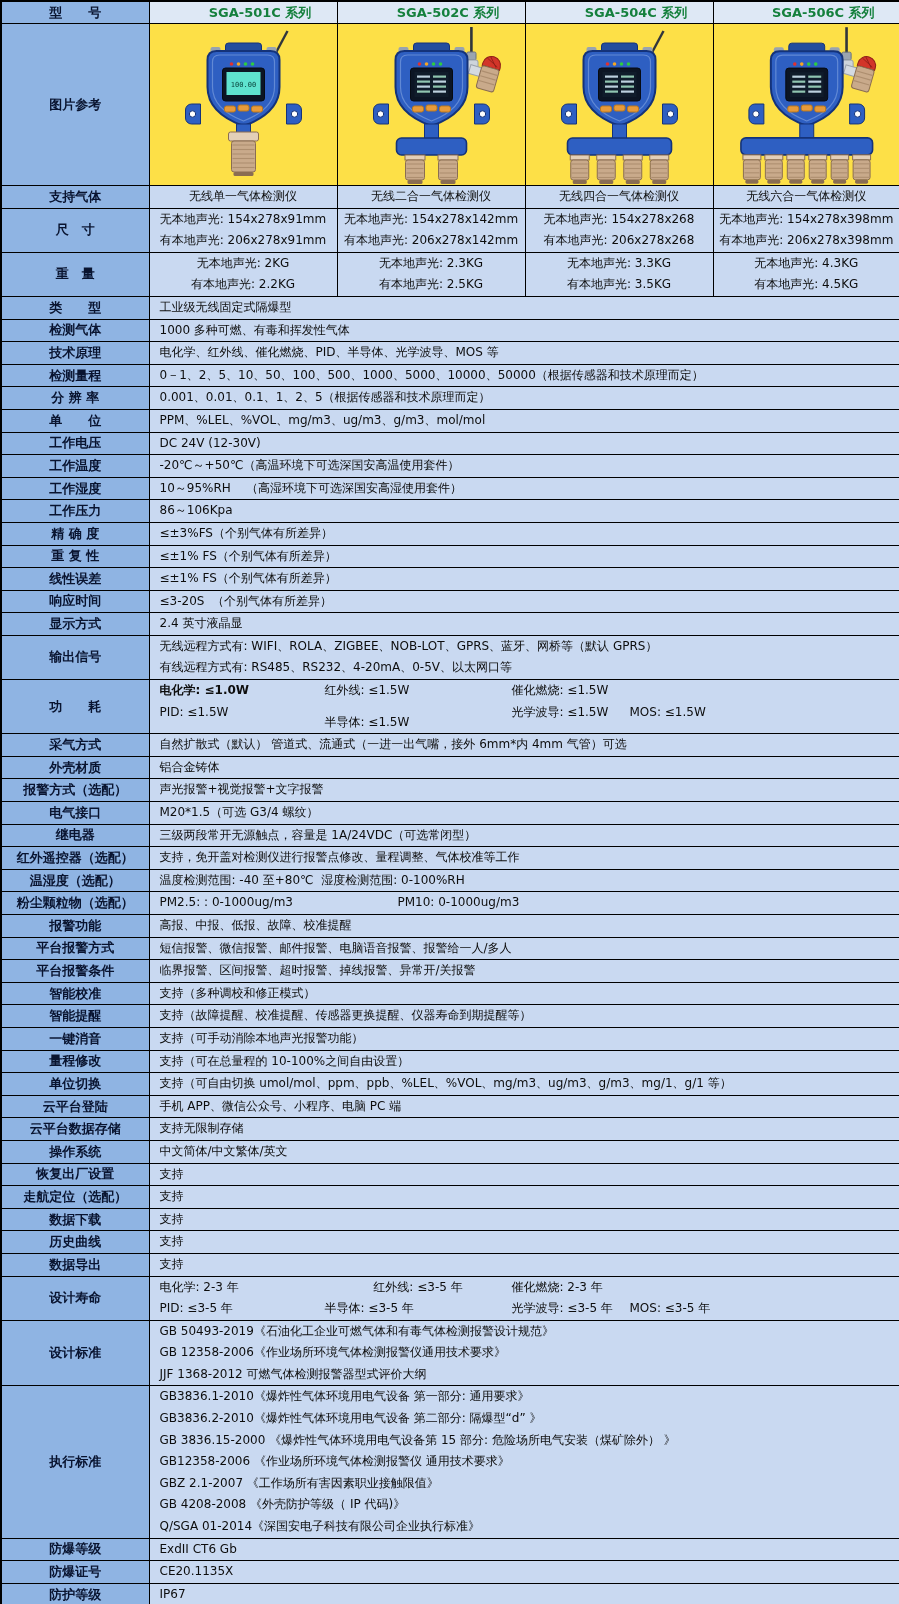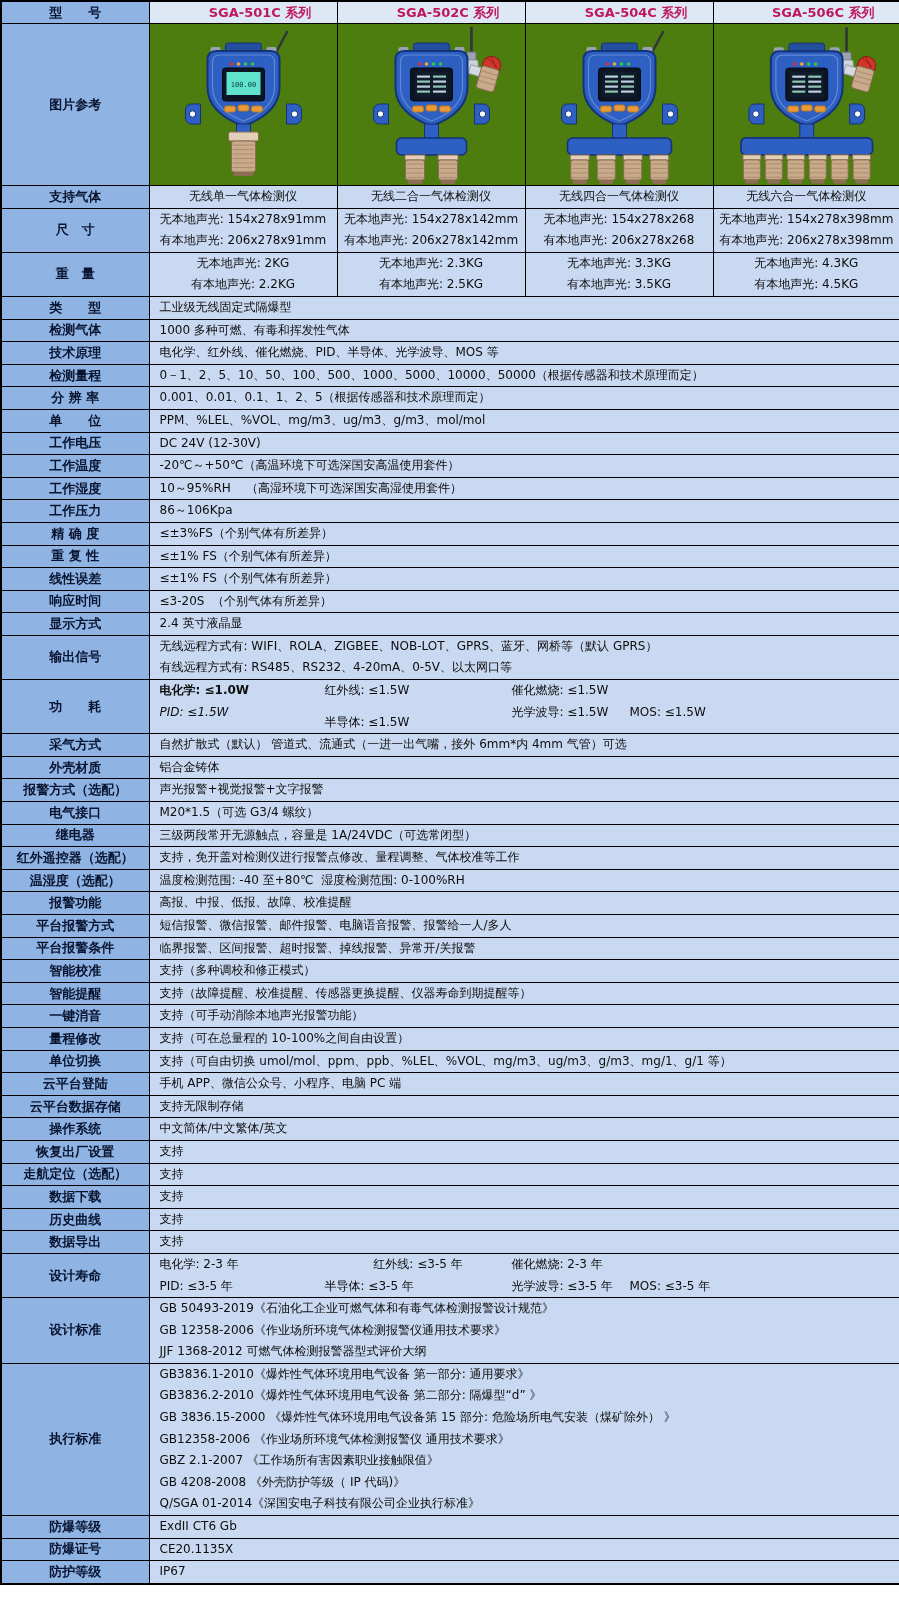--- a/index.html
+++ b/index.html
@@ -6,30 +6,30 @@
     --label-bg:#8FB4E3;
     --content-bg:#C9D9F1;
     --header-bg:#DEE8F5;
     --border:#000000;
   }
   html,body{margin:0;padding:0;background:#fff;}
   body{width:899px;font-family:"DejaVu Sans","Liberation Sans",sans-serif;color:#0d0d0d;}
   table{border-collapse:collapse;table-layout:fixed;width:899px;border:2px solid var(--border);}
   td,th{border:1.5px solid var(--border);padding:0;vertical-align:middle;overflow:hidden;}
   td.label{background:var(--label-bg);text-align:center;font-weight:bold;font-size:13px;color:#091430;}
-  th.model{background:var(--header-bg);font-weight:bold;font-size:13px;height:21px;color:#be185d;padding-left:34px;}
+  th.model{background:var(--header-bg);font-weight:bold;font-size:13px;height:21px;color:#15803d;padding-left:34px;}
   tr.h-head td{height:21px;}
   td.cell{background:var(--content-bg);font-size:12px;}
   td.colcell{text-align:center;margin-top:24px;}
   .cline{line-height:21.6px;white-space:pre;}
   .sline{line-height:21.6px;padding-left:10px;white-space:pre-wrap;}
   .tabline{display:flex;}
   .tabline .seg{flex:0 0 auto;white-space:pre;}
   .tabline .seg:last-child{flex:1 1 auto;}
-  td.img-cell{background:#4d7c0f;height:161px;text-align:center;padding:0;}
+  td.img-cell{background:#fde047;height:161px;text-align:center;padding:0;}
   td.img-cell svg{display:block;width:100%;height:161px;}
 </style>
 </head>
 <body>
 
 <table>
   <colgroup>
     <col style="width:148px">
     <col style="width:188px">
     <col style="width:188px">
@@ -431,21 +431,21 @@
         <td class="label">输出信号</td>
         <td class="cell" colspan="4">
           <div class="sline">无线远程方式有: WIFI、ROLA、ZIGBEE、NOB-LOT、GPRS、蓝牙、网桥等（默认 GPRS）</div>
           <div class="sline">有线远程方式有: RS485、RS232、4-20mA、0-5V、以太网口等</div>
         </td>
       </tr>
       <tr>
         <td class="label">功　　耗</td>
         <td class="cell" colspan="4">
           <div class="sline tabline"><span class="seg" style="width: 165px; font-weight: bold;">电化学: ≤1.0W</span><span class="seg" style="width: 187px;">红外线: ≤1.5W</span><span class="seg">催化燃烧: ≤1.5W</span></div>
-          <div class="sline tabline"><span class="seg" style="width: 165px; font-style: italic;">PID: ≤1.5W</span><span class="seg" style="width: 187px; margin-top: 10px;">半导体: ≤1.5W</span><span class="seg" style="width: 118px;">光学波导: ≤1.5W</span><span class="seg">MOS: ≤1.5W</span></div>
+          <div class="sline tabline"><span class="seg" style="width: 165px;">PID: ≤1.5W</span><span class="seg" style="width: 187px; margin-top: 10px;">半导体: ≤1.5W</span><span class="seg" style="width: 118px;">光学波导: ≤1.5W</span><span class="seg">MOS: ≤1.5W</span></div>
         </td>
       </tr>
       <tr>
         <td class="label">采气方式</td>
         <td class="cell" colspan="4">
           <div class="sline">自然扩散式（默认） 管道式、流通式（一进一出气嘴，接外 6mm*内 4mm 气管）可选</div>
         </td>
       </tr>
       <tr>
         <td class="label">外壳材质</td>
@@ -474,20 +474,26 @@
       <tr>
         <td class="label">红外遥控器（选配）</td>
         <td class="cell" colspan="4">
           <div class="sline">支持，免开盖对检测仪进行报警点修改、量程调整、气体校准等工作</div>
         </td>
       </tr>
       <tr>
         <td class="label">温湿度（选配）</td>
         <td class="cell" colspan="4">
           <div class="sline">温度检测范围: -40 至+80℃  湿度检测范围: 0-100%RH</div>
+        </td>
+      </tr>
+      <tr>
+        <td class="label">粉尘颗粒物（选配）</td>
+        <td class="cell" colspan="4">
+          <div class="sline tabline"><span class="seg" style="width: 238px;">PM2.5: : 0-1000ug/m3</span><span class="seg">PM10: 0-1000ug/m3</span></div>
         </td>
       </tr>
       <tr>
         <td class="label">报警功能</td>
         <td class="cell" colspan="4">
           <div class="sline">高报、中报、低报、故障、校准提醒</div>
         </td>
       </tr>
       <tr>
         <td class="label">平台报警方式</td>

